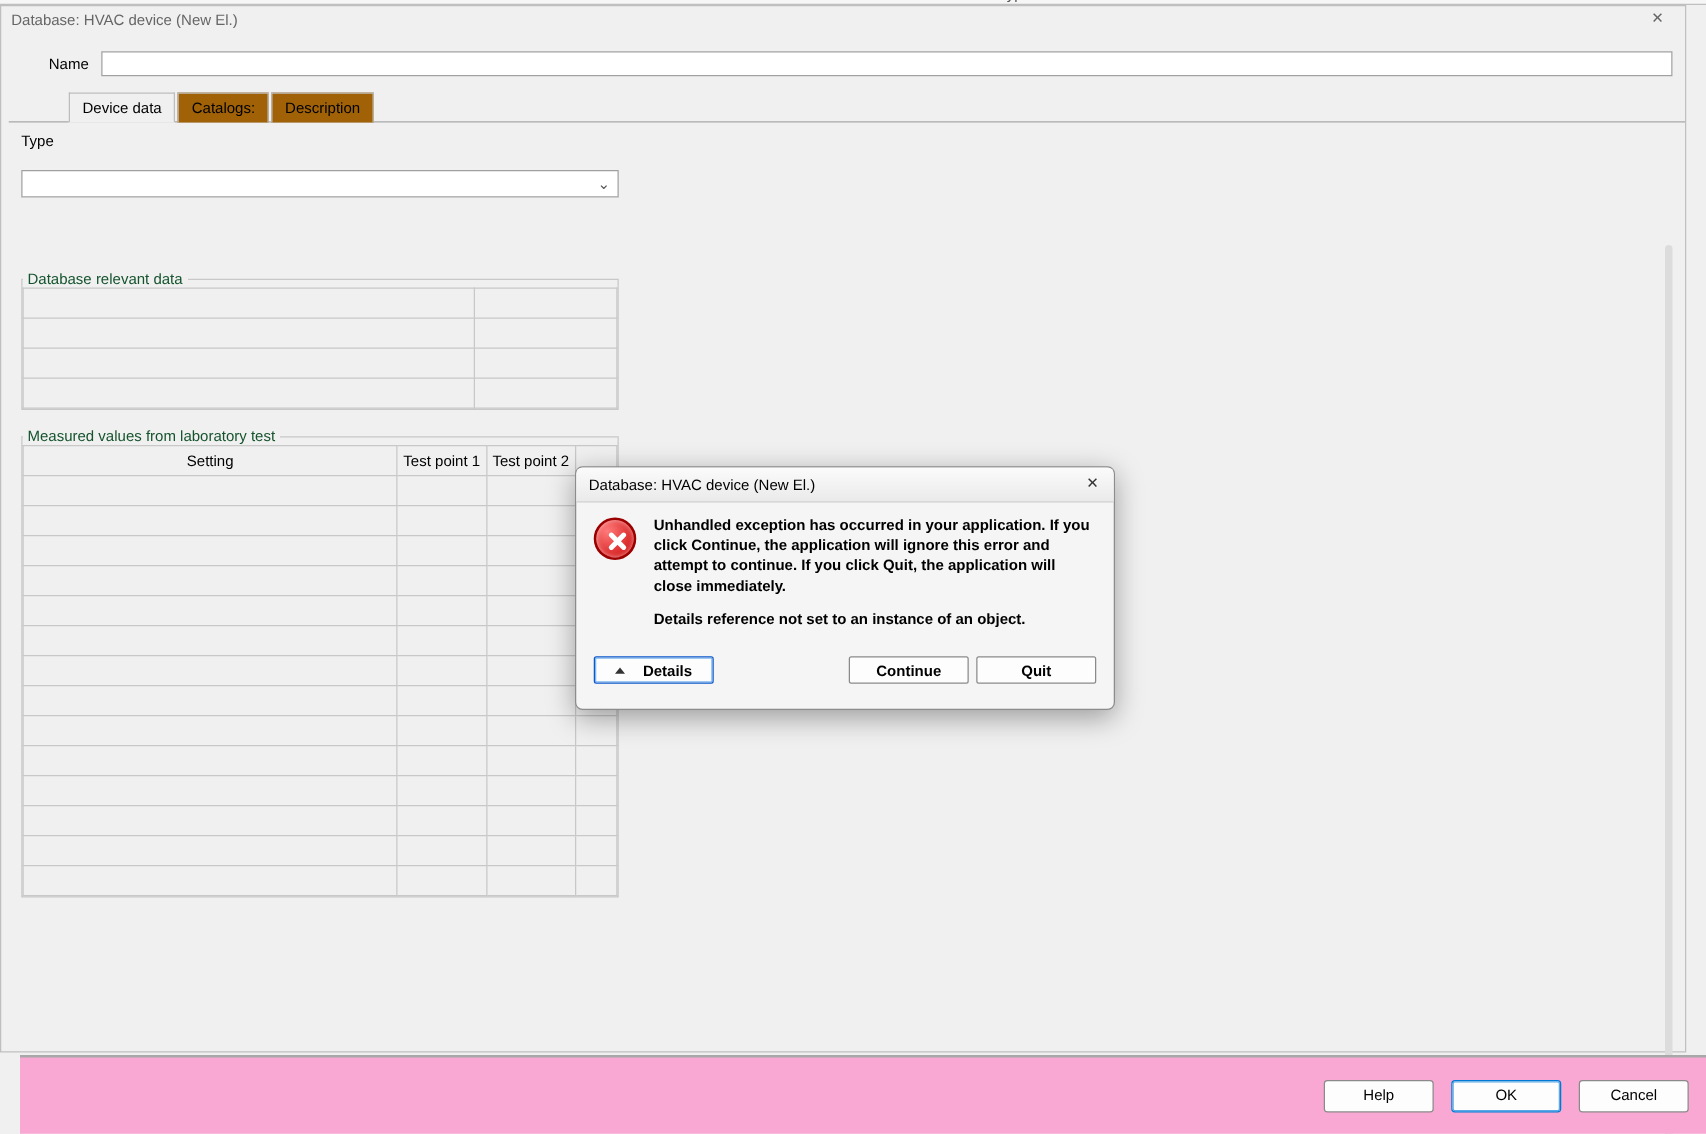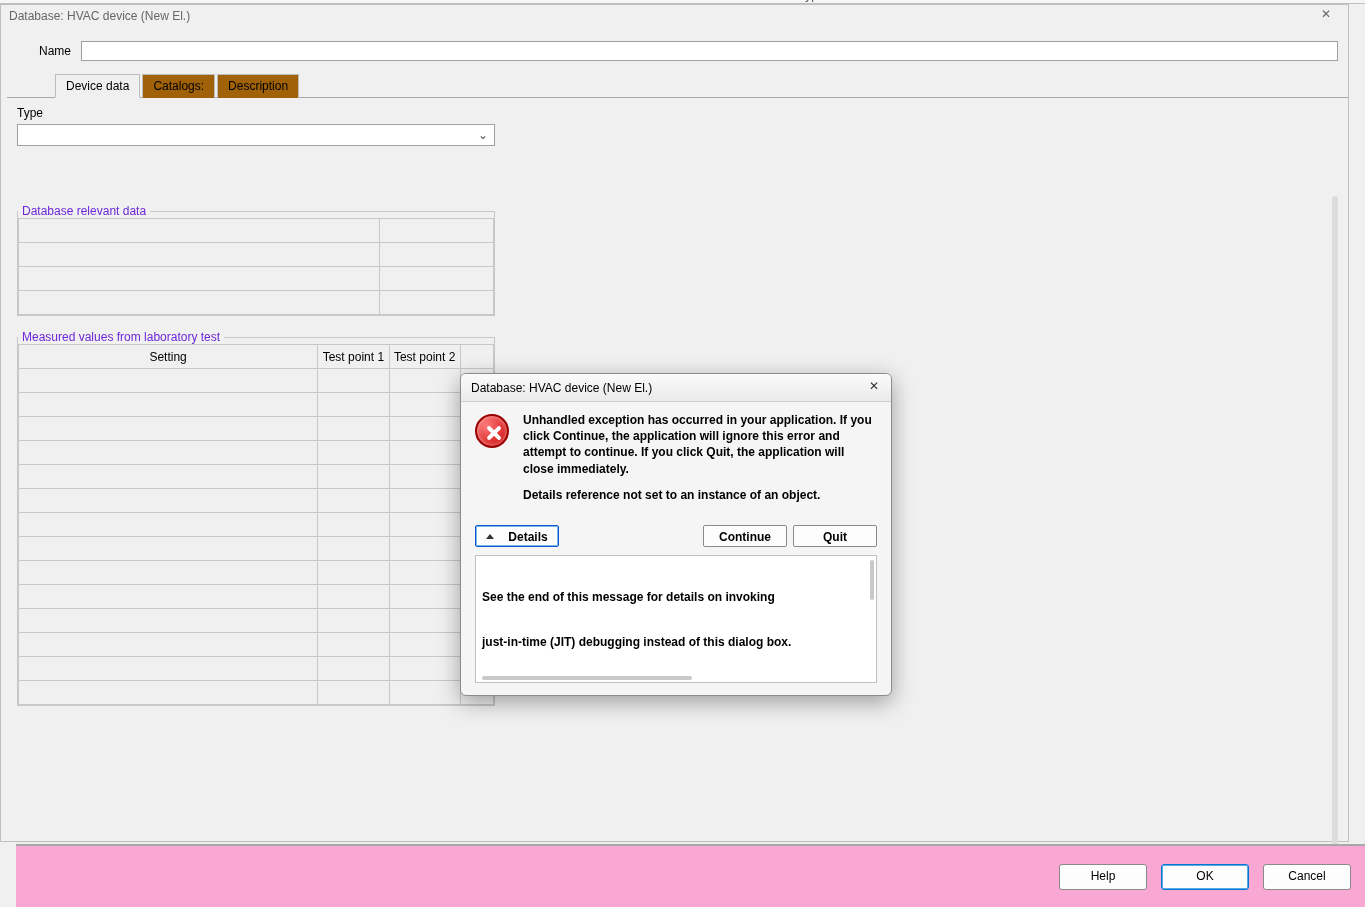--- a/index.html
+++ b/index.html
@@ -35,34 +35,34 @@
   .tabs { display: flex; border-bottom: 1px solid #a8a8a8; margin: 6px 0 0 6px; padding-left: 48px; }
   .tab {
     padding: 4px 10px; border: 1px solid #bdbdbd; border-bottom: none;
     margin-right: 2px; background: #a16207; cursor: pointer;
     position: relative; top: 1px;
   }
   .tab.active { background: #f0f0f0; border-bottom: 1px solid #f0f0f0; }
 
   .tab-body { padding: 8px 16px; position: relative; height: 740px; }
 
-  .type-row label { display: block; margin-bottom: 4px; }
+  .type-row label { display: block; margin-bottom: 16px; }
   .type-select {
     width: 478px; height: 22px; border: 1px solid #a0a0a0; background: #fff;
     position: relative;
   }
   .type-select .chevron {
     position: absolute; right: 6px; top: 3px; color: #555;
   }
 
   
   fieldset {
     border: 1px solid #c8c8c8; margin: 50px 0 0 0; padding: 0;
   }
-  fieldset legend { color: #6d28d9; padding: 0 4px; }
+  fieldset legend { color: #14532d; padding: 0 4px; }
   table.grid { border-collapse: collapse; width: 100%; }
   table.grid td, table.grid th {
     border: 1px solid #c8c8c8; height: 24px; padding: 2px 4px;
     font-weight: normal;
   }
   table.grid th { text-align: center; }
 
   .fs-db  { width: 478px; margin-top: 58px; }
   .fs-rem { width: 478px; margin-top: 14px; }
   .fs-lab { width: 478px; margin-top: 14px; }
@@ -110,21 +110,21 @@
     background: #fff; border-radius: 2px;
   }
   .err-icon::before { transform: rotate(45deg); }
   .err-icon::after  { transform: rotate(-45deg); }
   .err-msg { flex: 1; line-height: 1.35; }
   .err-msg p { margin: 0 0 10px 0; }
 
   .err-buttons { display: flex; gap: 6px; margin: 12px 0 8px 0; }
   .err-buttons .spacer { flex: 1; }
   .btn-sm {
-    width: 84px; height: 22px; border: 1px solid #8a8a8a; border-radius: 2px;
+    width: 96px; height: 22px; border: 1px solid #8a8a8a; border-radius: 2px;
     background: #fdfdfd; text-align: center; padding-top: 2px; cursor: pointer;
     display: flex; align-items: center; justify-content: center; gap: 14px;
   }
   .btn-sm.focus { border-color: #0a58ca; box-shadow: 0 0 0 1px #7db7ee inset; }
   .triangle-up {
     width: 0; height: 0; border-left: 4px solid transparent; border-right: 4px solid transparent;
     border-bottom: 5px solid #333;
   }
 
   .stack {
@@ -331,28 +331,14 @@
     <div class="err-buttons">
       <div class="btn-sm focus">
         <span class="triangle-up"></span>
         <span>Details</span>
       </div>
       <div class="spacer"></div>
       <div class="btn-sm">Continue</div>
       <div class="btn-sm">Quit</div>
     </div>
 
-    <div class="stack">
-      <div>See the end of this message for details on invoking</div>
-      <div>just-in-time (JIT) debugging instead of this dialog box.</div>
-      <div></div>
-      
-      
-      
-      
-      
-      
-      
-      <div class="vscroll"></div>
-      <div class="hscroll"></div>
-    </div>
   </div>
 </div>
 
 </body></html>

